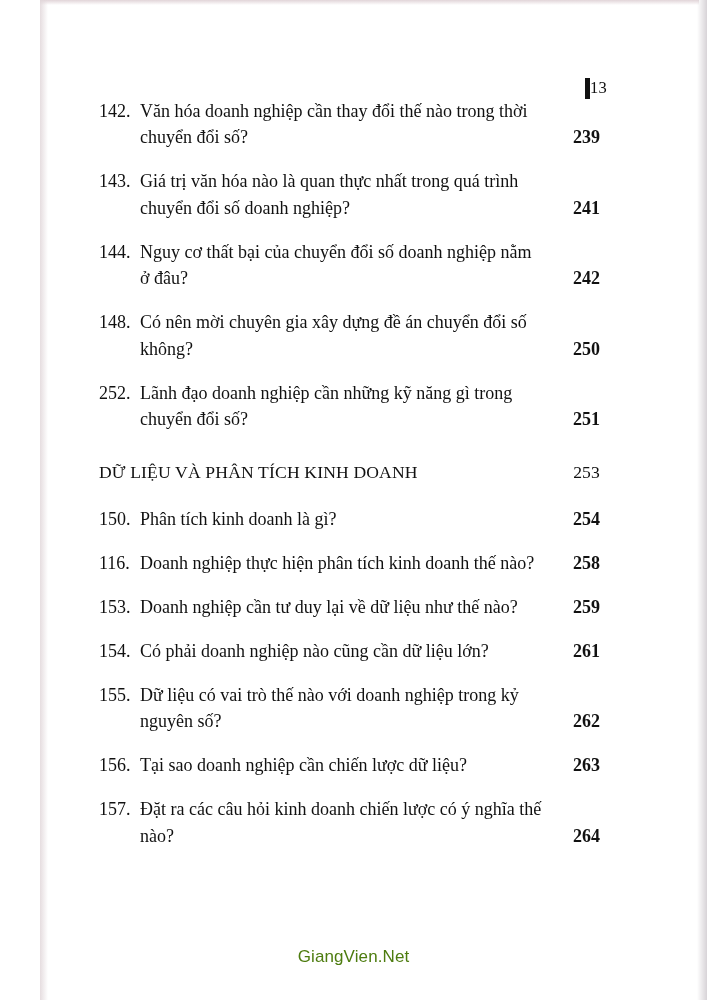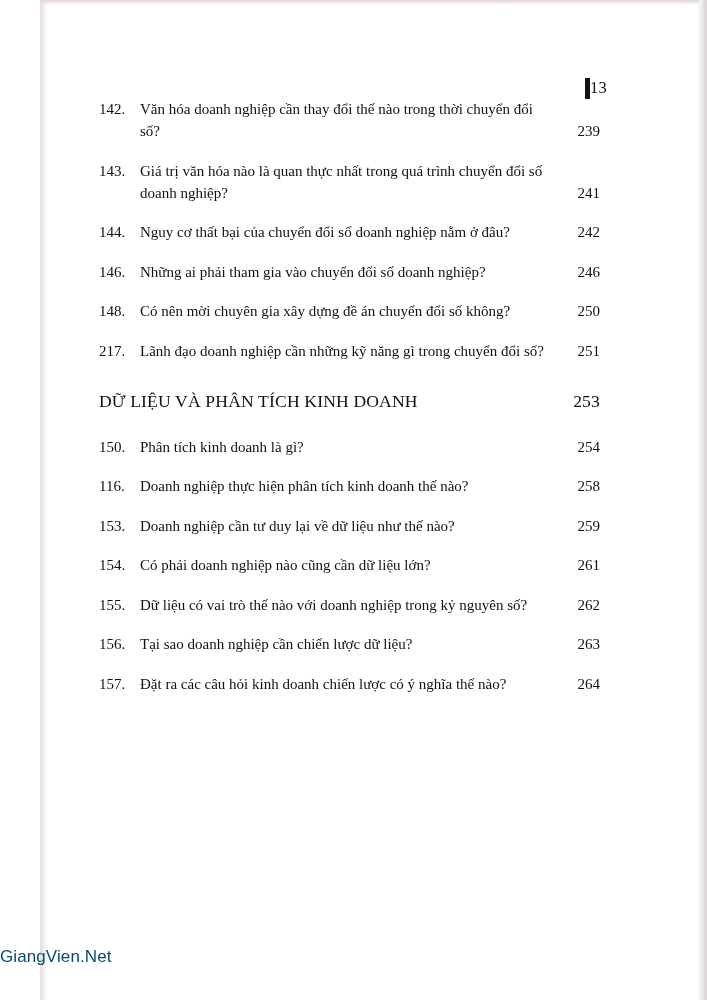--- a/index.html
+++ b/index.html
@@ -73,21 +73,21 @@
     position: absolute;
     top: 98px;
     left: 99px;
     width: 501px;
   }
 
   .toc-entry {
     display: flex;
     align-items: flex-start;
     margin-bottom: 17.5px;
-    font-size: 15px;
+    font-size: 18px;
     line-height: 1.47;
   }
   .toc-entry .num {
     flex: 0 0 auto;
     width: 41px;
     text-align: left;
     white-space: nowrap;
   }
   .toc-entry .body {
     flex: 1 1 auto;
@@ -98,20 +98,21 @@
   }
   .toc-entry .title {
     flex: 1 1 auto;
   }
   .toc-entry .page-no {
     flex: 0 0 auto;
     width: 34px;
     text-align: right;
     align-self: flex-end;
     white-space: nowrap;
+    font-weight: bold;
   }
   
 
   .toc-heading {
     display: flex;
     align-items: flex-end;
     justify-content: space-between;
     margin-top: 27px;
     margin-bottom: 22px;
     font-size: 17.6px;
@@ -127,23 +128,24 @@
     text-align: right;
     white-space: nowrap;
   }
 
   
   .watermark {
     position: absolute;
     top: 947px;
     left: 0;
     width: 707px;
+    text-align: center;
     font-family: "Liberation Sans", "DejaVu Sans", sans-serif;
     font-size: 17px;
-    color: #0c4a6e;
+    color: #4d7c0f;
     letter-spacing: 0.1px;
   }
 </style>
 </head>
 <body>
 
 <div class="page">
 
   <div class="scan-edge-top"></div>
   <div class="scan-edge-left"></div>
@@ -174,39 +176,32 @@
 
     <div class="toc-entry">
       <span class="num">144.</span>
       <span class="body">
         <span class="title">Nguy cơ thất bại của chuyển đổi số doanh nghiệp nằm ở đâu?</span>
         <span class="page-no">242</span>
       </span>
     </div>
 
 
-    <div class="toc-entry">
-      <span class="num">146.</span>
-      <span class="body">
-        <span class="title">Những ai phải tham gia vào chuyển đổi số doanh nghiệp?</span>
-        <span class="page-no">246</span>
-      </span>
-    </div>
 
 
     <div class="toc-entry">
       <span class="num">148.</span>
       <span class="body">
         <span class="title">Có nên mời chuyên gia xây dựng đề án chuyển đổi số không?</span>
         <span class="page-no">250</span>
       </span>
     </div>
 
     <div class="toc-entry">
-      <span class="num">217.</span>
+      <span class="num">252.</span>
       <span class="body">
         <span class="title">Lãnh đạo doanh nghiệp cần những kỹ năng gì trong chuyển đổi số?</span>
         <span class="page-no">251</span>
       </span>
     </div>
 
     <div class="toc-heading">
       <span class="heading-text">DỮ LIỆU VÀ PHÂN TÍCH KINH DOANH</span>
       <span class="page-no">253</span>
     </div>

